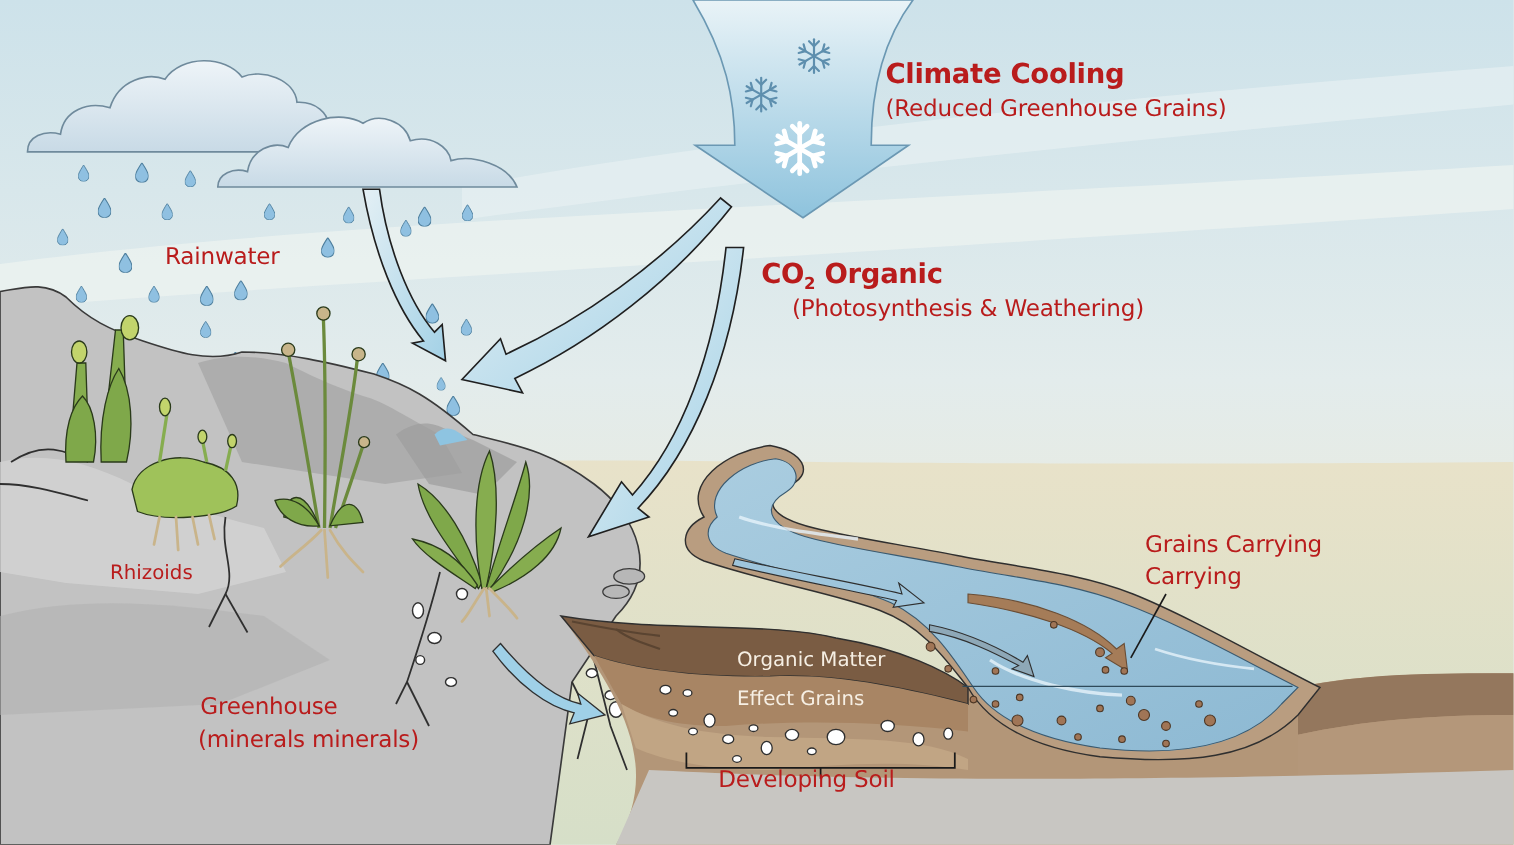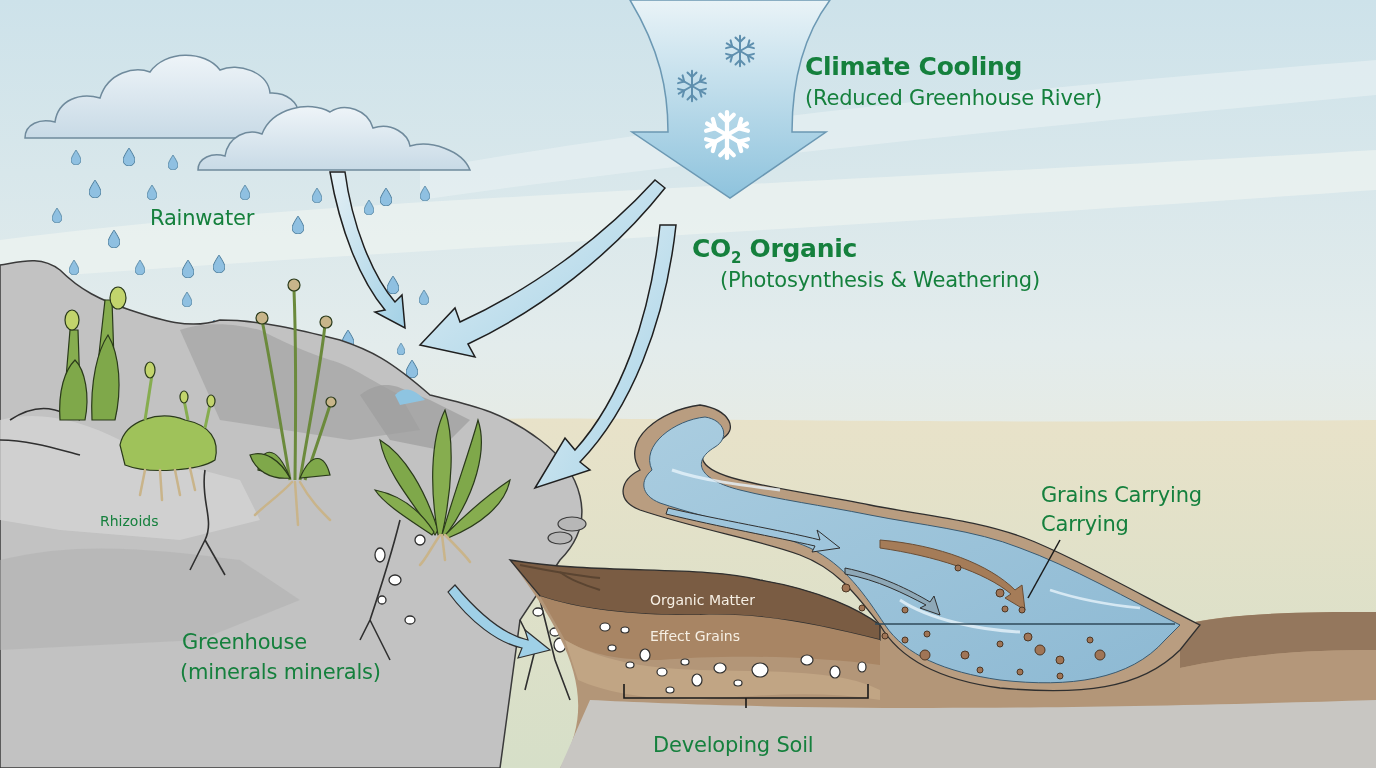--- a/index.html
+++ b/index.html
@@ -1,23 +1,23 @@
 <!DOCTYPE html>
 <html><head>
 <meta charset="utf-8">
 <style>
   html, body { margin: 0; padding: 0; }
   body { width: 1376px; height: 768px; overflow: hidden; position: relative; background: #dfe9ea; font-family: "DejaVu Sans", sans-serif; }
   #scene { position: absolute; left: 0; top: 0; width: 1376px; height: 768px; }
-  .label { position: absolute; color: #15803d; white-space: nowrap; font-family: "DejaVu Sans", sans-serif; }
+  .label { position: absolute; color: #b91c1c; white-space: nowrap; font-family: "DejaVu Sans", sans-serif; }
   .title { font-weight: bold; font-size: 25px; line-height: 30px; letter-spacing: -0.3px; }
   .sub { font-size: 21px; line-height: 28px; letter-spacing: -0.2px; }
   .plain { font-size: 21px; line-height: 27px; letter-spacing: -0.2px; }
-  .small { font-size: 14px; line-height: 22px; }
-  .light { color: #f6efe4; }
+  .small { font-size: 18px; line-height: 22px; }
+  .light { color: #f6efe4; margin-left: 20px; }
   .sub2 { font-size: 15px; position: relative; top: 6px; }
 </style>
 </head>
 <body>
 
 <svg id="scene" viewBox="0 0 1376 768" xmlns="http://www.w3.org/2000/svg">
   <defs>
     <linearGradient id="sky" x1="0" y1="0" x2="0" y2="1">
       <stop offset="0" stop-color="#cde2ea"></stop>
       <stop offset="0.45" stop-color="#e3ecec"></stop>
@@ -264,32 +264,32 @@
 
   <g fill="#b7b7b7" stroke="#3a3a3a" stroke-width="1.2">
     <ellipse cx="572" cy="524" rx="14" ry="7"></ellipse>
     <ellipse cx="560" cy="538" rx="12" ry="6"></ellipse>
   </g>
 
   <path d="M624 684 L624 698 L868 698 L868 684 M746 698 L746 708" fill="none" stroke="#1a1a1a" stroke-width="1.6"></path>
 </svg>
 
 <div class="label title" style="left:805px; top:52px;">Climate Cooling</div>
-<div class="label sub" style="left:805px; top:84px;">(Reduced Greenhouse River)</div>
+<div class="label sub" style="left:805px; top:84px;">(Reduced Greenhouse Grains)</div>
 
 <div class="label title" style="left:692px; top:234px;">
   <span>CO</span><span class="sub2">2</span><span> Organic</span>
 </div>
 <div class="label sub" style="left:720px; top:266px;">(Photosynthesis &amp; Weathering)</div>
 
-<div class="label plain" style="left:150px; top:205px;">Rainwater</div>
+<div class="label plain" style="left:150px; top:220px;">Rainwater</div>
 <div class="label small" style="left:100px; top:510px;">Rhizoids</div>
 
 <div class="label plain" style="left:182px; top:629px;">Greenhouse</div>
 <div class="label plain" style="left:180px; top:659px;">(minerals minerals)</div>
 
 <div class="label plain" style="left:1041px; top:482px;">Grains Carrying</div>
 <div class="label plain" style="left:1041px; top:511px;">Carrying</div>
 
 <div class="label small light" style="left:650px; top:589px;">Organic Matter</div>
 <div class="label small light" style="left:650px; top:625px;">Effect Grains</div>
 
-<div class="label plain" style="left:653px; top:732px;">Developing Soil</div>
+<div class="label plain" style="left:653px; top:695px;">Developing Soil</div>
 
 </body></html>

